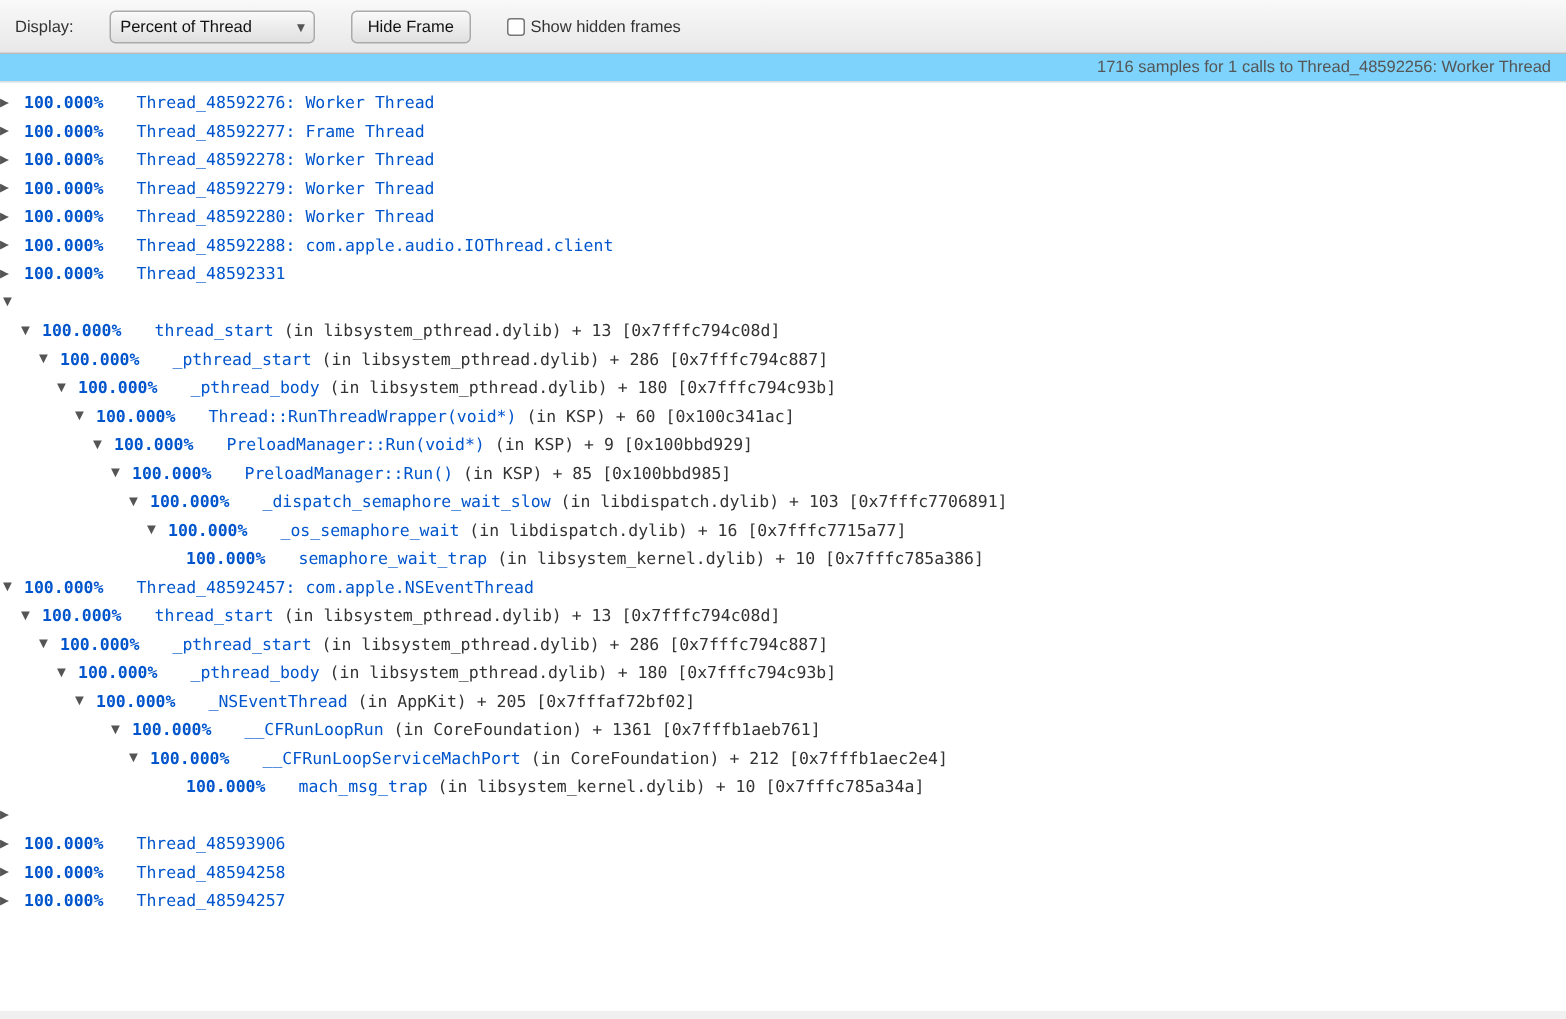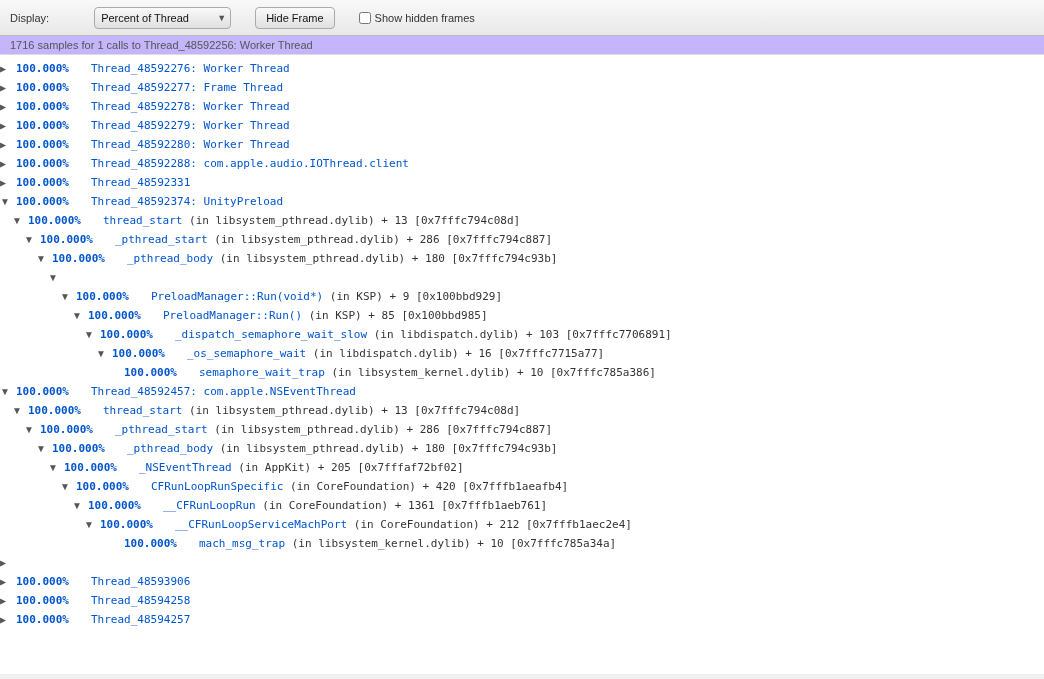--- a/index.html
+++ b/index.html
@@ -20,21 +20,20 @@
       gap: 24px;
       height: 36px;
     }
     .toolbar-label {
       font-size: 11px;
       color: #333;
     }
     .select-wrapper {
       position: relative;
       display: inline-block;
-      margin-left: 21px;
     }
     .toolbar-select {
       background: linear-gradient(to bottom, #f9f9f9, #e0e0e0);
       border: 1px solid #aaa;
       border-radius: 4px;
       padding: 2px 20px 2px 6px;
       font-size: 11px;
       color: #111;
       appearance: none;
       -webkit-appearance: none;
@@ -67,24 +66,24 @@
       font-size: 11px;
       color: #333;
       cursor: pointer;
     }
     .toolbar-checkbox {
       cursor: pointer;
       width: 12px;
       height: 12px;
     }
     .status-bar {
-      background: #c4b5fd;
+      background: #7dd3fc;
       border-bottom: 1px solid #ddd;
       padding: 3px 10px;
-      text-align: left;
+      text-align: right;
       font-size: 11px;
       color: #555;
     }
     .content {
       background: #fff;
       overflow-y: auto;
       height: calc(679px - 36px - 24px);
       padding: 4px 0;
     }
     .tree-row {
@@ -176,21 +175,20 @@
     <div class="tree-row">
       <span class="toggle collapsed"></span>
       <span class="row-content"><span class="pct blue">100.000% </span><span class="func-name">Thread_48592288: com.apple.audio.IOThread.client</span></span>
     </div>
     <div class="tree-row">
       <span class="toggle collapsed"></span>
       <span class="row-content"><span class="pct blue">100.000% </span><span class="func-name">Thread_48592331</span></span>
     </div>
     <div class="tree-row">
       <span class="toggle expanded"></span>
-      <span class="row-content"><span class="pct blue">100.000% </span><span class="func-name">Thread_48592374: UnityPreload</span></span>
     </div>
     <div class="tree-row">
       <span class="indent"></span>
       <span class="toggle expanded"></span>
       <span class="row-content"><span class="pct blue">100.000% </span><span class="func-name">thread_start  </span><span class="func-rest">(in libsystem_pthread.dylib) + 13   [0x7fffc794c08d]</span></span>
     </div>
     <div class="tree-row">
       <span class="indent"></span>
       <span class="indent"></span>
       <span class="toggle expanded"></span>
@@ -202,20 +200,21 @@
       <span class="indent"></span>
       <span class="toggle expanded"></span>
       <span class="row-content"><span class="pct blue">100.000% </span><span class="func-name">_pthread_body  </span><span class="func-rest">(in libsystem_pthread.dylib) + 180   [0x7fffc794c93b]</span></span>
     </div>
     <div class="tree-row">
       <span class="indent"></span>
       <span class="indent"></span>
       <span class="indent"></span>
       <span class="indent"></span>
       <span class="toggle expanded"></span>
+      <span class="row-content"><span class="pct blue">100.000% </span><span class="func-name">Thread::RunThreadWrapper(void*)  </span><span class="func-rest">(in KSP) + 60   [0x100c341ac]</span></span>
     </div>
     <div class="tree-row">
       <span class="indent"></span>
       <span class="indent"></span>
       <span class="indent"></span>
       <span class="indent"></span>
       <span class="indent"></span>
       <span class="toggle expanded"></span>
       <span class="row-content"><span class="pct blue">100.000% </span><span class="func-name">PreloadManager::Run(void*)  </span><span class="func-rest">(in KSP) + 9   [0x100bbd929]</span></span>
     </div>
@@ -287,29 +286,20 @@
       <span class="toggle expanded"></span>
       <span class="row-content"><span class="pct blue">100.000% </span><span class="func-name">_pthread_body  </span><span class="func-rest">(in libsystem_pthread.dylib) + 180   [0x7fffc794c93b]</span></span>
     </div>
     <div class="tree-row">
       <span class="indent"></span>
       <span class="indent"></span>
       <span class="indent"></span>
       <span class="indent"></span>
       <span class="toggle expanded"></span>
       <span class="row-content"><span class="pct blue">100.000% </span><span class="func-name">_NSEventThread  </span><span class="func-rest">(in AppKit) + 205   [0x7fffaf72bf02]</span></span>
-    </div>
-    <div class="tree-row">
-      <span class="indent"></span>
-      <span class="indent"></span>
-      <span class="indent"></span>
-      <span class="indent"></span>
-      <span class="indent"></span>
-      <span class="toggle expanded"></span>
-      <span class="row-content"><span class="pct blue">100.000% </span><span class="func-name">CFRunLoopRunSpecific  </span><span class="func-rest">(in CoreFoundation) + 420   [0x7fffb1aeafb4]</span></span>
     </div>
     <div class="tree-row">
       <span class="indent"></span>
       <span class="indent"></span>
       <span class="indent"></span>
       <span class="indent"></span>
       <span class="indent"></span>
       <span class="indent"></span>
       <span class="toggle expanded"></span>
       <span class="row-content"><span class="pct blue">100.000% </span><span class="func-name">__CFRunLoopRun  </span><span class="func-rest">(in CoreFoundation) + 1361   [0x7fffb1aeb761]</span></span>

